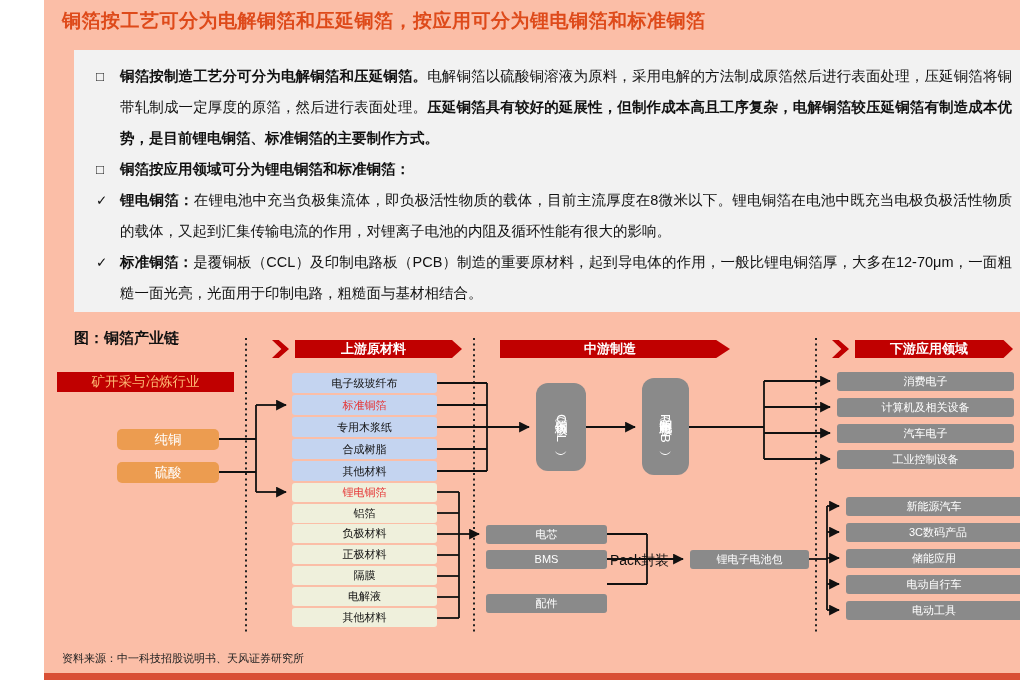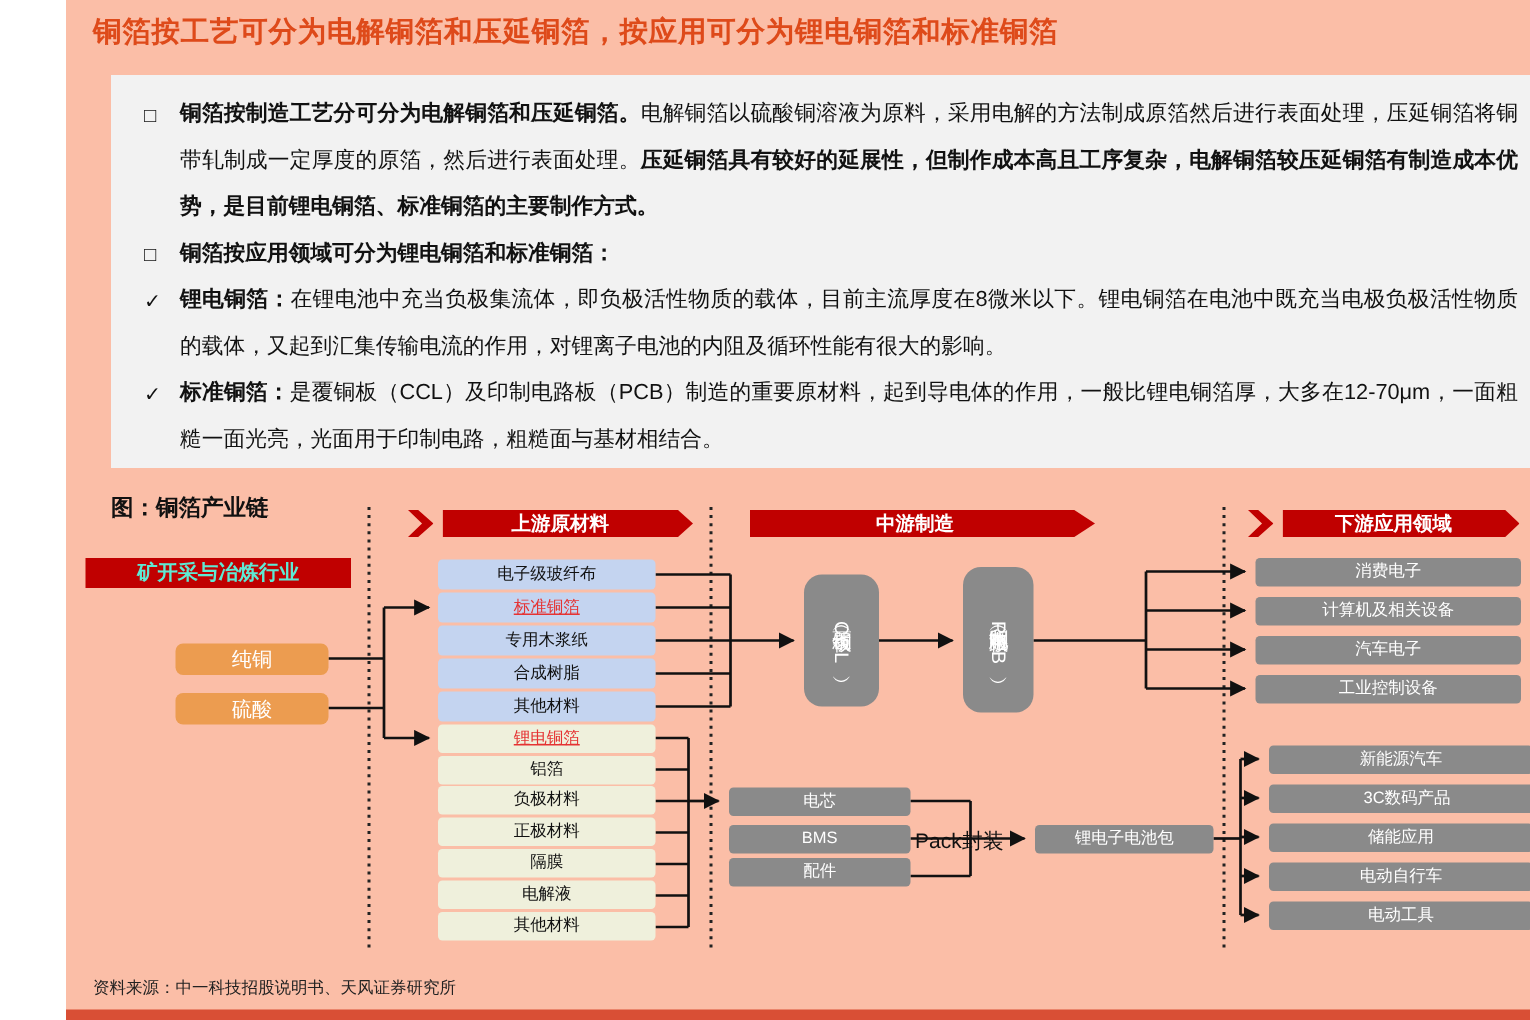--- a/index.html
+++ b/index.html
@@ -35,26 +35,26 @@
   .banner-chevron{
     position:absolute;top:340px;width:17px;height:18px;background:var(--banner_red);
     clip-path:polygon(0 0,40% 0,100% 50%,40% 100%,0 100%,55% 50%);
   }
   .banner-body{
     position:absolute;top:340px;height:18px;background:var(--banner_red);
     clip-path:polygon(0 0,94% 0,100% 50%,94% 100%,0 100%);
     display:flex;align-items:center;justify-content:center;
     color:#fff;font-size:13px;font-weight:bold;padding-right:10px;box-sizing:border-box;
   }
-  .redbar{background:var(--banner_red);color:#5eead4;font-weight:bold;font-size:13.5px;}
+  .redbar{background:var(--banner_red);color:#fdba74;font-weight:normal;font-size:13.5px;}
   .orange{background:var(--box_orange);color:#fff;border-radius:5px;width:102px;height:21px;left:73px;font-size:13.5px;}
   .blue{background:var(--box_blue);border-radius:3px;width:145px;height:20px;left:248px;}
   .cream{background:var(--box_cream);border-radius:3px;width:145px;height:19px;left:248px;}
   .gbox{background:var(--box_gray);color:#fff;border-radius:3px;}
-  .hl{color:var(--highlight_red);text-decoration:underline;}
+  .hl{color:var(--highlight_red);}
   .vbox{
     background:var(--box_gray);color:#fff;border-radius:12px;
     writing-mode:vertical-rl;text-orientation:mixed;
     display:flex;align-items:center;justify-content:center;
     font-size:13px;letter-spacing:1px;line-height:1.35;
   }
   .pack-label{position:absolute;left:566px;top:552px;font-size:14px;color:#111;}
   .footer-src{position:absolute;left:18px;top:651px;font-size:11px;color:#222;}
   .page-num{position:absolute;left:978px;top:643px;font-size:16px;color:#fff;}
   .bottom-strip{position:absolute;left:0;bottom:0;width:1020px;height:7px;background:var(--bottom_bar);}
@@ -172,21 +172,21 @@
     <span>覆铜板</span>
       <span>（CCL）</span>
   </div>
   <div class="bx vbox" style="left:598px;top:378px;width:47px;height:97px">
     <span>印制电路板</span>
       <span>（PCB）</span>
   </div>
 
   <div class="bx gbox" style="left:442px;top:525px;width:121px;height:19px">电芯</div>
   <div class="bx gbox" style="left:442px;top:550px;width:121px;height:19px">BMS</div>
-  <div class="bx gbox" style="left:442px;top:572px;width:121px;height:19px">配件</div>
+  <div class="bx gbox" style="left:442px;top:594px;width:121px;height:19px">配件</div>
   <div class="pack-label">Pack封装</div>
   <div class="bx gbox" style="left:646px;top:550px;width:119px;height:19px">锂电子电池包</div>
 
   <div class="bx gbox" style="left:793px;top:372px;width:177px;height:19px">消费电子</div>
   <div class="bx gbox" style="left:793px;top:398px;width:177px;height:19px">计算机及相关设备</div>
   <div class="bx gbox" style="left:793px;top:424px;width:177px;height:19px">汽车电子</div>
   <div class="bx gbox" style="left:793px;top:450px;width:177px;height:19px">工业控制设备</div>
 
   <div class="bx gbox" style="left:802px;top:497px;width:176px;height:19px">新能源汽车</div>
   <div class="bx gbox" style="left:802px;top:523px;width:184px;height:19px">3C数码产品</div>

